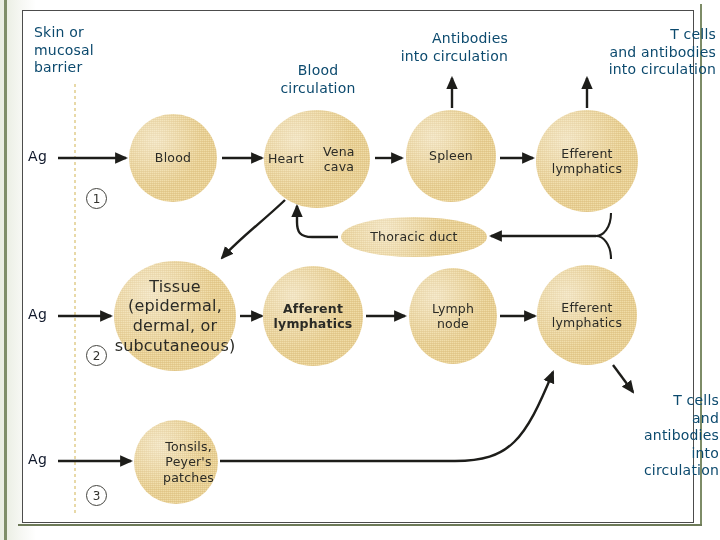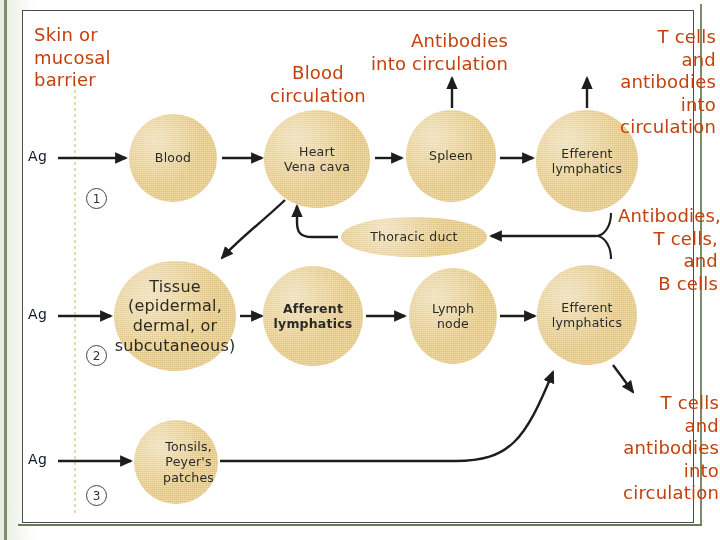--- a/index.html
+++ b/index.html
@@ -86,22 +86,22 @@
     box-sizing: border-box;
   }
   .node .label { padding: 0 4px; white-space: pre-line; }
 
   .ellipse-node {
     border-radius: 50% / 50%;
   }
 
   .free-text {
     position: absolute;
-    color: #c2410c;
-    font-size: 18px;
+    color: #0c4a6e;
+    font-size: 14px;
     line-height: 1.25;
     letter-spacing: 0.2px;
     white-space: pre-line;
     text-align: center;
   }
   .free-text.left { text-align: right; }
 
   .ag-label {
     position: absolute;
     color: #0f172a;
@@ -193,21 +193,21 @@
       <line x1="58" y1="461" x2="131" y2="461" marker-end="url(#ah)"></line>
 
       <path d="M 220 461 L 455 461 C 510 461 525 440 553 372" marker-end="url(#ah)"></path>
     </g>
   </svg>
 
   <div class="node" style="left:129px; top:114px; width:88px; height:88px;">
     <span class="label">Blood</span>
   </div>
 
-  <div class="node" style="left:264px; top:110px; width:106px; height:98px; flex-direction:column; justify-content:center; padding:8px 0;">
+  <div class="node" style="left:264px; top:110px; width:106px; height:98px; flex-direction:row; justify-content:center; padding:8px 0;">
     <span class="label">Heart</span>
     <span class="label">Vena cava</span>
   </div>
 
   <div class="node" style="left:406px; top:110px; width:90px; height:92px;">
     <span class="label">Spleen</span>
   </div>
 
   <div class="node" style="left:536px; top:110px; width:102px; height:102px;">
     <span class="label">Efferent
@@ -253,23 +253,20 @@
   <div class="free-text" style="left:262px; top:62px; width:112px;">Blood
 circulation</div>
 
   <div class="free-text" style="left:368px; top:30px; width:140px;text-align:right;">Antibodies
 into circulation</div>
 
   <div class="free-text left" style="left:600px; top:26px; width:116px;">T cells
 and antibodies
 into circulation</div>
 
-  <div class="free-text left" style="left:618px; top:205px; width:100px;">Antibodies,
-T cells, and
-B cells</div>
 
   <div class="free-text left" style="left:615px; top:392px; width:104px;">T cells
 and antibodies
 into circulation</div>
 
   <div class="ag-label" style="left:28px; top:148px;">Ag</div>
   <div class="step-circle" style="left:86px; top:188px;">1</div>
 
   <div class="ag-label" style="left:28px; top:306px;">Ag</div>
   <div class="step-circle" style="left:86px; top:345px;">2</div>

